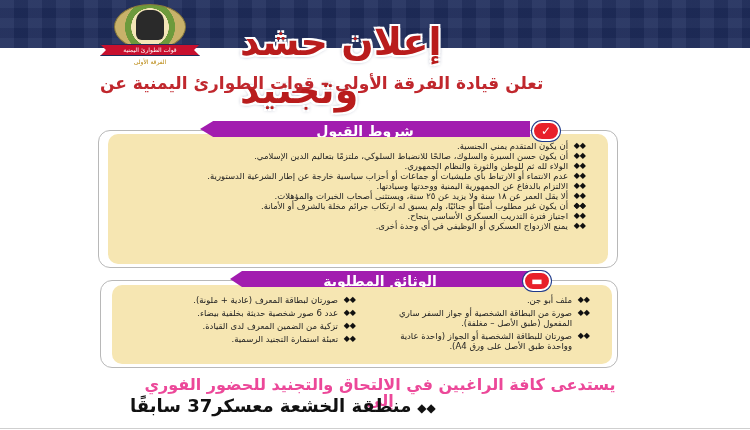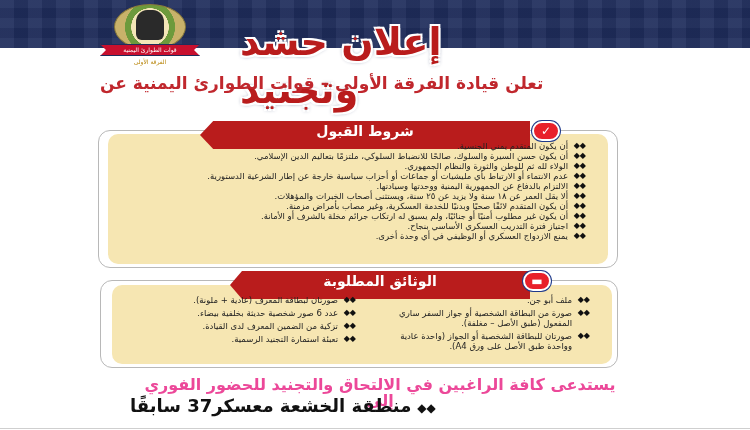--- a/index.html
+++ b/index.html
@@ -46,22 +46,22 @@
       letter-spacing: 1px;
     }
 
     .intro {
       position: absolute; left: 100px; top: 72px; width: 540px;
       color: #c0272d; font-size: 17px; font-weight: bold; line-height: 22px;
       text-align: left;
     }
 
     .section-header {
-      position: absolute; height: 28px;
-      background: #b91c1c; color: #fff; font-size: 14px; font-weight: bold;
+      position: absolute; height: 16px;
+      background: #a21caf; color: #fff; font-size: 14px; font-weight: bold;
       text-align: center; line-height: 20px;
       clip-path: polygon(0 50%, 4% 0, 100% 0, 100% 100%, 4% 100%);
     }
     .section-icon {
       position: absolute; width: 28px; height: 20px; border-radius: 10px;
       background: #e8202a; border: 2px solid #fff; box-shadow: 0 0 0 1px #1f3a8a;
       color: #fff; font-size: 12px; text-align: center; line-height: 16px;
     }
 
     .panel-frame {
@@ -126,21 +126,21 @@
 <div class="section-header" style="left:200px; top:121px; width:330px;">شروط القبول</div>
 <div class="section-icon" style="left:532px; top:121px;">✓</div>
 
 <ul class="cond-list" style="left:150px; top:141px; width:440px;">
   <li><span class="bullet">◆◆</span><span>أن يكون المتقدم يمني الجنسية.</span></li>
   <li><span class="bullet">◆◆</span><span>أن يكون حسن السيرة والسلوك، صالحًا للانضباط السلوكي، ملتزمًا بتعاليم الدين الإسلامي.</span></li>
   <li><span class="bullet">◆◆</span><span>الولاء لله ثم للوطن والثورة والنظام الجمهوري.</span></li>
   <li><span class="bullet">◆◆</span><span>عدم الانتماء أو الارتباط بأي مليشيات أو جماعات أو أحزاب سياسية خارجة عن إطار الشرعية الدستورية.</span></li>
   <li><span class="bullet">◆◆</span><span>الالتزام بالدفاع عن الجمهورية اليمنية ووحدتها وسيادتها.</span></li>
   <li><span class="bullet">◆◆</span><span>ألا يقل العمر عن ١٨ سنة ولا يزيد عن ٢٥ سنة، ويستثنى أصحاب الخبرات والمؤهلات.</span></li>
-  <li><span class="bullet">◆◆</span><span>أن يكون المتقدم لائقًا صحيًا وبدنيًا للخدمة العسكرية، وغير مصاب بأمراض مزمنة.</span></li>
+  <li><span class="bullet">◆◆</span></li>
   <li><span class="bullet">◆◆</span><span>أن يكون غير مطلوب أمنيًا أو جنائيًا، ولم يسبق له ارتكاب جرائم مخلة بالشرف أو الأمانة.</span></li>
   <li><span class="bullet">◆◆</span><span>اجتياز فترة التدريب العسكري الأساسي بنجاح.</span></li>
   <li><span class="bullet">◆◆</span><span>يمنع الازدواج العسكري أو الوظيفي في أي وحدة أخرى.</span></li>
 </ul>
 
 <div class="panel-frame" style="left:100px; top:280px; width:518px; height:88px;"></div>
 <div class="panel" style="left:112px; top:285px; width:500px; height:79px;"></div>
 <div class="section-header" style="left:230px; top:271px; width:300px;">الوثائق المطلوبة</div>
 <div class="section-icon" style="left:523px; top:271px;">▬</div>
 

